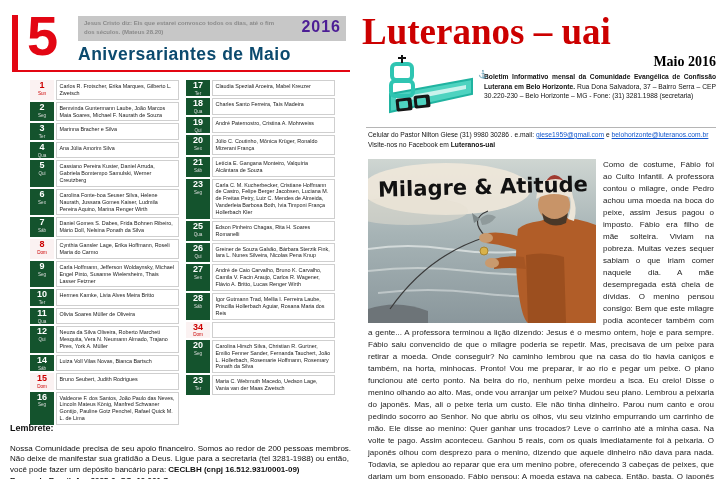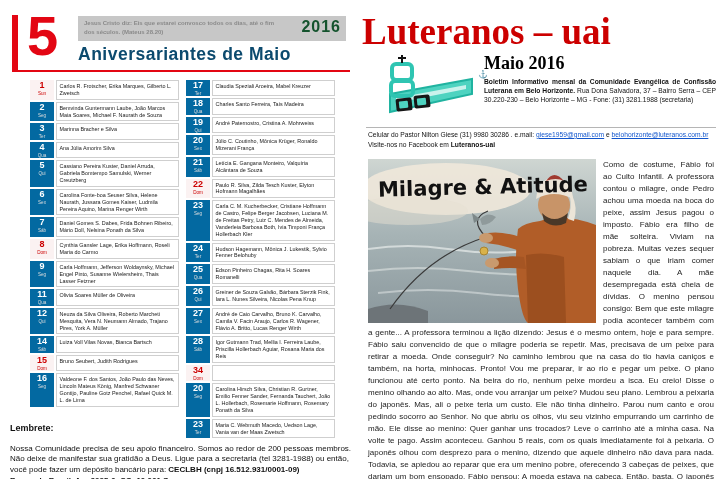--- a/index.html
+++ b/index.html
@@ -6,48 +6,48 @@
   html,body { width:720px; height:479px; background:#fff; overflow:hidden;
               font-family:"Liberation Sans", sans-serif; }
   .page { position:relative; width:720px; height:479px; background:#fff; }
 
   
   .left-pane { position:absolute; left:0; top:0; width:362px; height:479px; }
   .red-bar { position:absolute; left:12px; top:15px; width:6px; height:57px; background:#e30613; }
   .big-week-number { position:absolute; left:27px; top:2px; font-size:56px; font-weight:bold; color:#e30613; line-height:1.2; }
   .banner { position:absolute; left:78px; top:16px; width:268px; height:25px; background:#c7c7c7; }
   .banner-verse { position:absolute; left:6px; top:3px; width:195px; font-size:6px; font-weight:bold; color:#8a8a8a; line-height:1.45; }
-  .banner-year { position:absolute; right:5px; top:2px; font-size:16px; font-weight:bold; color:#14532d; letter-spacing:1px; }
+  .banner-year { position:absolute; right:5px; top:2px; font-size:16px; font-weight:bold; color:#4c1d95; letter-spacing:1px; }
   .page-title { position:absolute; left:78px; top:44px; font-size:17.5px; font-weight:bold; color:#0c4a6e; letter-spacing:.5px; white-space:nowrap; }
   .red-rule { position:absolute; left:12px; top:70px; width:338px; height:2px; background:#e30613; }
 
   .calendar { position:absolute; left:30px; top:80px; width:306px; display:flex; gap:7px; }
   .cal-col { width:149px; display:flex; flex-direction:column; gap:2px; }
   .cal-row { display:flex; gap:2px; min-height:13px; }
-  .day-cell { width:24px; flex:none; background:#0369a1; text-align:center; padding-top:1px; }
+  .day-cell { width:24px; flex:none; background:#14532d; text-align:center; padding-top:1px; }
   .day-num { font-size:9px; font-weight:bold; color:#fff; line-height:1.1; }
   .day-abbr { font-size:4.6px; color:#dedede; line-height:1.2; }
   .sunday .day-cell { background:#fbf2f2; }
   .sunday .day-num, .sunday .day-abbr { color:#cc0000; }
   .names-cell { flex:1; background:#fff; border:0.5px solid #cfcfcf; font-size:5.4px; line-height:1.27; padding:2px 2.5px; color:#1a1a1a; }
 
   .reminder { position:absolute; left:10px; top:423px; width:348px; font-size:8px; line-height:1.32; color:#111; }
   .reminder-title { font-weight:bold; font-size:9px; margin-bottom:9px; }
   .bold { font-weight:bold; }
 
   
   .right-pane { position:absolute; left:362px; top:0; width:358px; height:479px; }
   .masthead { margin-top:13px; text-align:left; font-family:"Liberation Serif", serif;
               font-weight:bold; font-size:37px; color:#cc0000; line-height:1.05; }
   .header-row { display:flex; align-items:flex-start; margin-top:2px; padding:0 4px 2px 14px; }
   .logo-wrap { width:104px; height:68px; flex:none; position:relative; }
   .anchor-glyph { position:absolute; right:-8px; top:16px; font-size:8px; color:#555; }
   .issue-block { flex:1; padding-left:4px; }
-  .issue-title { font-family:"Liberation Serif", serif; font-weight:bold; font-size:18px;
-                 text-align:left; color:#000; margin:0 0 3px; line-height:1.1; }
+  .issue-title { font-family:"Liberation Serif", serif; font-weight:bold; font-size:14px;
+                 text-align:right; color:#000; margin:0 0 3px; line-height:1.1; }
   .info-para { font-size:6.7px; line-height:1.4; text-align:justify; color:#111; }
   .rule { border:none; border-top:1px solid #b5b5b5; margin:3px 4px 2px 4px; }
   .contact-block { padding:0 4px 0 6px; font-size:6.7px; line-height:1.55; color:#111; }
   .link { color:#1155cc; text-decoration:underline; }
 
   .story { margin-top:8px; padding:0 6px 0 6px; overflow:hidden; }
   .story-image { float:left; width:228px; height:164px; margin:0 7px 2px 0; position:relative; }
   .story-image svg { display:block; width:100%; height:100%; }
   .image-title { position:absolute; left:10px; top:16px; font-family:"DejaVu Sans", sans-serif;
                  font-weight:900; font-size:21px; color:#111; transform:rotate(-1.5deg);
@@ -131,20 +131,27 @@
           </div>
           <div class="cal-row">
             <div class="day-cell">
               <div class="day-num">9</div>
               <div class="day-abbr">Seg</div>
             </div>
             <div class="names-cell">Carla Hoffmann, Jefferson Woldaynsky, Michael Engel Pinto, Susanne Wielersheim, Thais Lasser Fetzner</div>
           </div>
           <div class="cal-row">
             <div class="day-cell">
+              <div class="day-num">10</div>
+              <div class="day-abbr">Ter</div>
+            </div>
+            <div class="names-cell">Hermes Kamke, Livia Alves Meira Britto</div>
+          </div>
+          <div class="cal-row">
+            <div class="day-cell">
               <div class="day-num">11</div>
               <div class="day-abbr">Qua</div>
             </div>
             <div class="names-cell">Olivia Soares Müller de Oliveira</div>
           </div>
           <div class="cal-row">
             <div class="day-cell">
               <div class="day-num">12</div>
               <div class="day-abbr">Qui</div>
             </div>
@@ -201,40 +208,26 @@
             </div>
             <div class="names-cell">Júlio C. Coutinho, Mônica Krüger, Ronaldo Mizerani França</div>
           </div>
           <div class="cal-row">
             <div class="day-cell">
               <div class="day-num">21</div>
               <div class="day-abbr">Sáb</div>
             </div>
             <div class="names-cell">Letícia E. Gangana Monteiro, Valquíria Alcântara de Souza</div>
           </div>
-          <div class="cal-row sunday">
-            <div class="day-cell">
-              <div class="day-num">22</div>
-              <div class="day-abbr">Dom</div>
-            </div>
-            <div class="names-cell">Paulo R. Silva, Zilda Tesch Kuster, Elyton Hofmann Magalhães</div>
-          </div>
           <div class="cal-row">
             <div class="day-cell">
               <div class="day-num">23</div>
               <div class="day-abbr">Seg</div>
             </div>
             <div class="names-cell">Carla C. M. Kucherbecker, Cristiane Hoffmann de Castro, Felipe Berger Jacobsen, Luciana M. de Freitas Petry, Luiz C. Mendes de Almeida, Vanderleia Barbosa Both, Ivia Timponi França Hollerbach Kler</div>
-          </div>
-          <div class="cal-row">
-            <div class="day-cell">
-              <div class="day-num">24</div>
-              <div class="day-abbr">Ter</div>
-            </div>
-            <div class="names-cell">Hudson Hagemann, Mônica J. Lukestik, Sylvio Fenner Belohuby</div>
           </div>
           <div class="cal-row">
             <div class="day-cell">
               <div class="day-num">25</div>
               <div class="day-abbr">Qua</div>
             </div>
             <div class="names-cell">Edson Pinheiro Chagas, Rita H. Soares Romanelli</div>
           </div>
           <div class="cal-row">
             <div class="day-cell">

